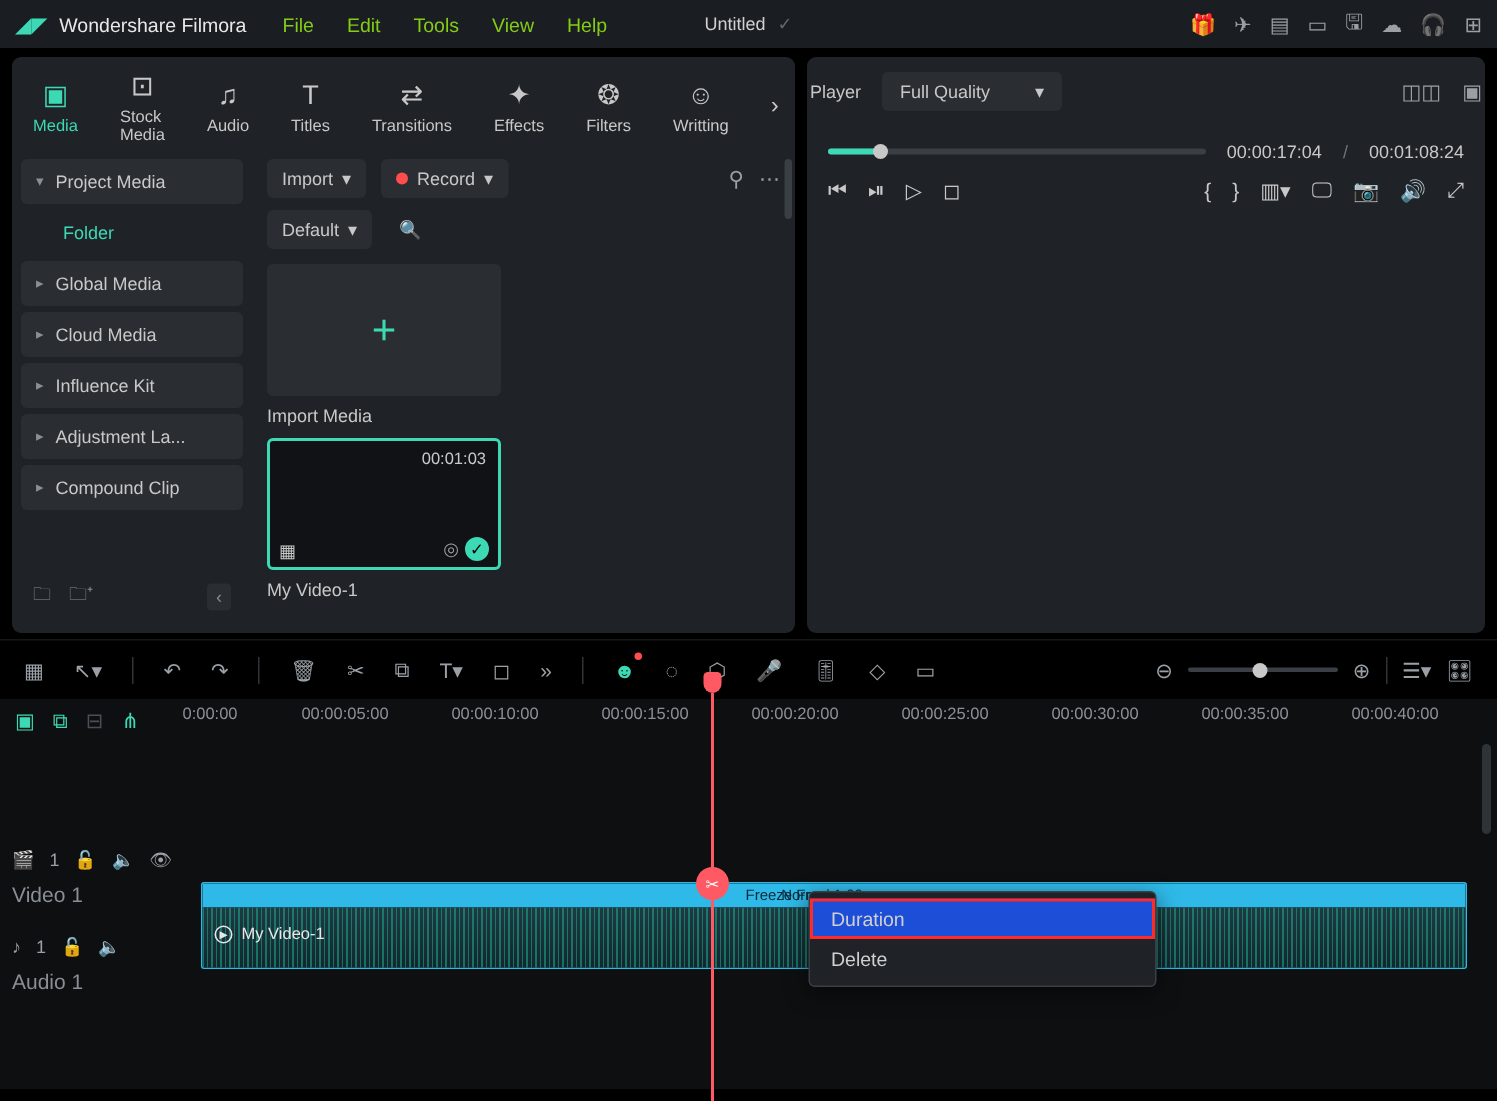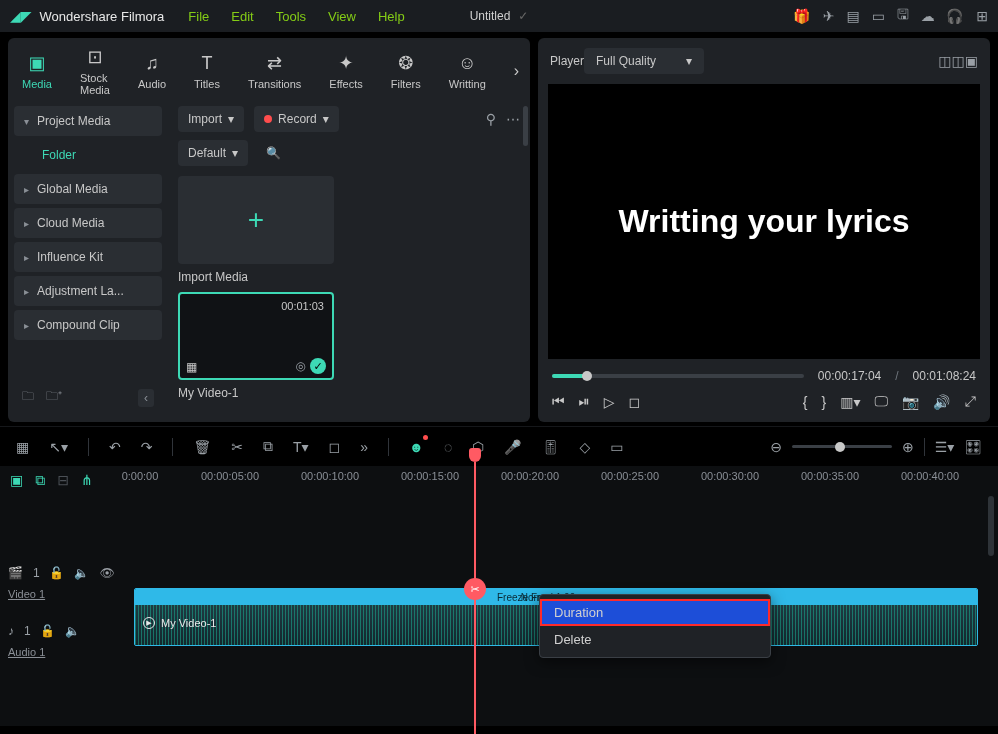--- a/index.html
+++ b/index.html
@@ -55,21 +55,21 @@
 .media-thumb .dur { position: absolute; top: 6px; right: 8px; color: #c8c8c8; font-size: 11px; }
 .media-thumb .bl { position: absolute; bottom: 4px; left: 6px; color: #c8c8c8; font-size: 12px; }
 .media-thumb .br { position: absolute; bottom: 4px; right: 6px; display: flex; gap: 4px; align-items: center; }
 .media-thumb .br .ok { width: 16px; height: 16px; border-radius: 50%; background: #3dd9b5; color: #000; font-size: 11px; display: flex; align-items: center; justify-content: center; }
 .media-caption { color: #c8c8c8; margin-top: 6px; font-size: 12px; }
 
 .lib-content .vscroll { position: absolute; right: 2px; top: 8px; width: 5px; height: 40px; background: #3a3f45; border-radius: 3px; }
 
 
 .player { flex: 1; background: #1f2226; border-radius: 6px; display: flex; flex-direction: column; }
-.player-head { display: flex; align-items: center; padding: 10px 12px; }
+.player-head { display: flex; align-items: center; padding: 10px 2px; gap: 14px; }
 .player-head .label { color: #c8c8c8; }
 .quality { background: #2a2e33; border-radius: 4px; padding: 6px 12px; display: flex; align-items: center; gap: 30px; cursor: pointer; min-width: 110px; }
 .player-head .spacer { flex: 1; }
 .player-head .ic { color: #9aa0a6; cursor: pointer; font-size: 14px; }
 
 .viewport { flex: 1; margin: 0 10px; background: #000; display: flex; align-items: center; justify-content: center; }
 .viewport .txt { color: #fff; font-size: 32px; font-weight: 600; }
 
 .player-controls { padding: 10px 14px 12px 14px; display: flex; flex-direction: column; gap: 10px; }
 .progress-row { display: flex; align-items: center; gap: 14px; }
@@ -95,21 +95,21 @@
 
 .timeline { position: relative; height: 260px; background: #0d0f11; padding-left: 130px; overflow: hidden; }
 .timeline .left-ctrl { position: absolute; left: 0; top: 0; width: 130px; height: 100%; }
 .tl-head-btns { display: flex; gap: 12px; padding: 6px 10px; color: #3dd9b5; font-size: 14px; }
 .tl-head-btns .ic { cursor: pointer; }
 
 .ruler { height: 24px; position: relative; margin-top: 2px; }
 .ruler .tick { position: absolute; top: 2px; color: #8a8f96; font-size: 11px; transform: translateX(-50%); }
 
 .track-label { position: absolute; left: 8px; display: flex; align-items: center; gap: 10px; color: #9aa0a6; font-size: 12px; }
-.track-label .name { position: absolute; top: 22px; left: 0; color: #8a8f96; font-size: 11px; text-decoration: underline; }
+.track-label .name { position: absolute; top: 22px; left: 0; color: #8a8f96; font-size: 14px; }
 
 .tracks { position: relative; height: 210px; }
 .clip { position: absolute; left: 4px; top: 96px; height: 58px; width: 844px; border: 1px solid #2fb9e8; border-radius: 2px; overflow: hidden; }
 .clip-header { height: 16px; background: #2fb9e8; color: #0a2a36; font-size: 10px; display: flex; align-items: center; justify-content: center; gap: 6px; }
 .clip-body { height: 42px; background: linear-gradient(#1e3a42,#12262c); position: relative; overflow: hidden; }
 .clip-body .wave { position: absolute; inset: 0; background: repeating-linear-gradient(90deg,#1aa38a 0 1px,transparent 1px 3px); opacity: .6; }
 .clip-body .title { position: absolute; left: 8px; top: 12px; color: #e8e8e8; font-size: 11px; display: flex; align-items: center; gap: 6px; }
 .clip-body .title .pico { width: 12px; height: 12px; border-radius: 50%; border: 1.5px solid #e8e8e8; display: inline-flex; align-items: center; justify-content: center; font-size: 7px; }
 
 .playhead { position: absolute; left: 474px; top: 462px; width: 2px; height: 272px; background: #ff5a63; z-index: 4; }
@@ -270,23 +270,20 @@
   <div class="player">
     <div class="player-head">
       <span class="label">Player</span>
       <div class="quality">
           <span>Full Quality</span>
           <span>▾</span>
         </div>
       <div class="spacer"></div>
       <span class="ic">◫◫</span>
       <span class="ic">▣</span>
-    </div>
-    <div class="viewport">
-      <div class="txt">Writting your lyrics</div>
     </div>
     <div class="player-controls">
       <div class="progress-row">
         <div class="progress">
           <div class="fill"></div>
           <div class="knob"></div>
         </div>
         <span class="time">00:00:17:04</span>
         <span class="time sep">/</span>
         <span class="time">00:01:08:24</span>

